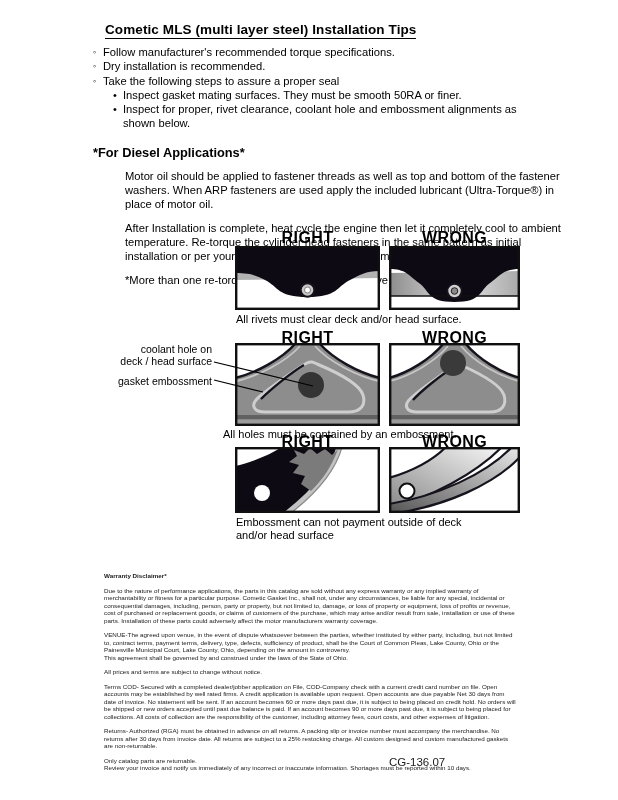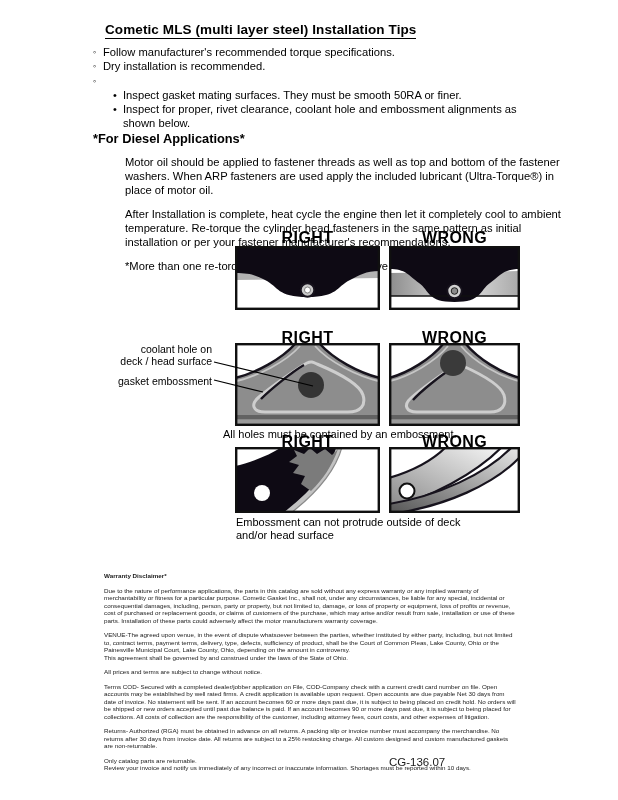--- a/index.html
+++ b/index.html
@@ -9,21 +9,21 @@
 
   
   .content{position:absolute;left:93px;top:20px;width:450px;}
   .title{display:inline-block;margin-left:12px;font-size:13.5px;font-weight:bold;
          border-bottom:1.6px solid #000;padding-bottom:1px;letter-spacing:.1px;}
   .bullets{margin-top:6px;font-size:11.2px;line-height:14.3px;}
   .bullet{display:flex;}
   .bullet .marker{flex:0 0 10px;font-size:9px;line-height:14.3px;}
   .bullet.sub{margin-left:20px;}
   .bullet.sub .marker{font-size:11px;}
-  .diesel-h{font-size:12.8px;font-weight:bold;}
+  .diesel-h{margin-top:14px;font-size:12.8px;font-weight:bold;}
   .para{margin-top:9px;width:442px;font-size:11.2px;line-height:14.3px;margin-left:32px;}
 
   
   .dg-head{position:absolute;font-size:16px;font-weight:bold;text-align:center;letter-spacing:.4px;}
   .dg-cap{position:absolute;font-size:11px;line-height:12.5px;}
   .dg-lbl{position:absolute;font-size:10.5px;line-height:12px;text-align:right;width:116px;left:96px;}
   .panel{position:absolute;}
   .panel svg{display:block;width:100%;height:100%;}
 
   
@@ -44,20 +44,21 @@
       <div class="bullet">
         <span class="marker">◦</span>
         <span>Follow manufacturer's recommended torque specifications.</span>
       </div>
       <div class="bullet">
         <span class="marker">◦</span>
         <span>Dry installation is recommended.</span>
       </div>
       <div class="bullet">
         <span class="marker">◦</span>
+        <span>Take the following steps to assure a proper seal</span>
       </div>
       <div class="bullet sub">
         <span class="marker">•</span>
         <span>Inspect gasket mating surfaces.  They must be smooth 50RA or finer.</span>
       </div>
       <div class="bullet sub">
         <span class="marker">•</span>
         <span>Inspect for proper, rivet clearance, coolant hole and embossment alignments as shown below.</span>
       </div>
     </div>
@@ -94,20 +95,21 @@
       <rect width="131" height="64" fill="#ffffff"></rect>
       <polygon points="0,27 131,25 131,50 0,50" fill="url(#g1w)"></polygon>
       <path d="M0,0 H131 V23 C114,23 112,29 101,37 C90,45 93,56 65.5,56 C38,56 41,45 30,37 C19,29 17,23 0,23 Z" fill="#0e0a14"></path>
       <line x1="0" y1="50" x2="131" y2="50" stroke="#111111" stroke-width="1.4"></line>
       <circle cx="65.5" cy="45" r="7.2" fill="#d2d2d2" stroke="#17131d" stroke-width="2"></circle>
       <circle cx="65.5" cy="45" r="3.3" fill="#8a8a8a" stroke="#222222" stroke-width="1"></circle>
       <rect x="1.2" y="1.2" width="128.6" height="61.6" fill="none" stroke="#101010" stroke-width="2.4"></rect>
     </svg>
   </div>
 
+  <div class="dg-cap" style="left:236px;top:313px;">All rivets must clear deck and/or head surface.</div>
 
   <div class="dg-head" style="left:235px;top:329px;width:145px;">RIGHT</div>
   <div class="dg-head" style="left:389px;top:329px;width:131px;">WRONG</div>
 
   <div class="dg-lbl" style="top:343px;">
     <div>coolant hole on</div>
     <div>deck / head surface</div>
   </div>
   <div class="dg-lbl" style="top:375px;">
     <div>gasket embossment</div>
@@ -185,21 +187,21 @@
       </defs>
       <rect width="131" height="66" fill="#ffffff"></rect>
       <path d="M57,0 L113,0 C87,26 41,52 0,60 L0,31 C27,23 45,12 57,0 Z" fill="url(#g3w)" stroke="#17131d" stroke-width="2.2"></path>
       <path d="M123,0 C97,27 49,49 0,57 L0,66 L9,66 C57,58 104,38 130,11 L131,10 L131,0 Z" fill="url(#g3w2)" stroke="#17131d" stroke-width="2.2"></path>
       <circle cx="18" cy="44" r="7.5" fill="#ffffff" stroke="#111111" stroke-width="2"></circle>
       <rect x="1.2" y="1.2" width="128.6" height="63.6" fill="none" stroke="#101010" stroke-width="2.4"></rect>
     </svg>
   </div>
 
   <div class="dg-cap" style="left:236px;top:516px;">
-    <div>Embossment can not protrude outside of deck</div>
+    <div>Embossment can not payment outside of deck</div>
     <div>and/or head surface</div>
   </div>
 
   <div class="legal">
     <div class="h">Warranty Disclaimer*</div>
     <p class="blk">Due to the nature of performance applications, the parts in this catalog are sold without any express warranty or any implied warranty of merchantability or fitness for a particular purpose.  Cometic Gasket Inc., shall not, under any circumstances, be liable for any special, incidental or consequential damages, including, person, party or property, but not limited to, damage, or loss of property or equipment, loss of profits or revenue, cost of purchased or replacement goods, or claims of customers of the purchase, which may arise and/or result from sale, installation or use of these parts.  Installation of these parts could adversely affect the motor manufacturers warranty coverage.</p>
     <div class="blk">
       <div>VENUE-The agreed upon venue, in the event of dispute whatsoever between the parties, whether instituted by either party, including, but not limited to, contract terms, payment terms, delivery, type, defects, sufficiency of product, shall be the Court of Common Pleas, Lake County, Ohio or the Painesville Municipal Court, Lake County, Ohio, depending on the amount in controversy.</div>
       <div>This agreement shall be governed by and construed under the laws of the State of Ohio.</div>
     </div>

